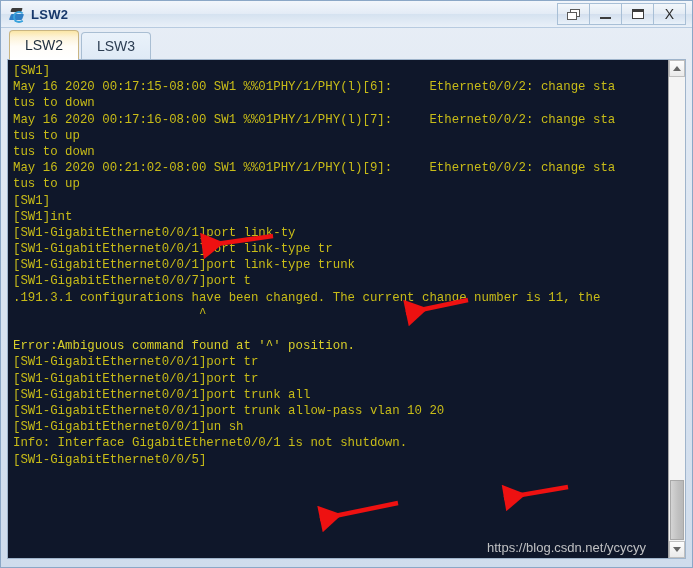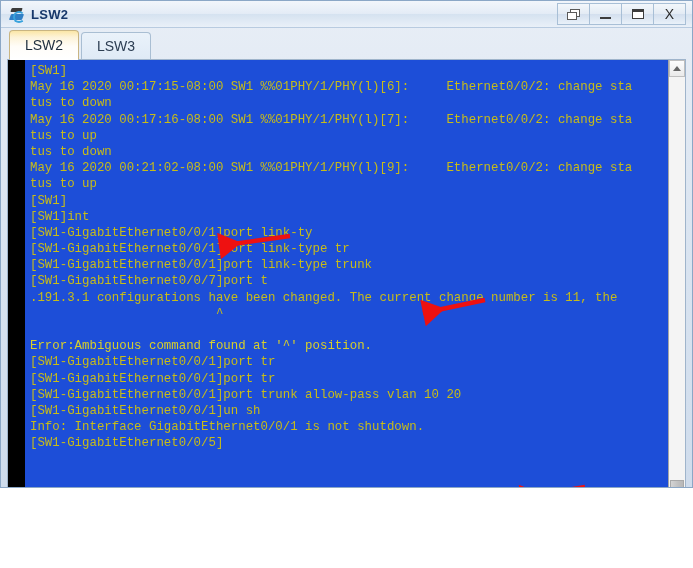--- a/index.html
+++ b/index.html
@@ -11,21 +11,21 @@
   body {
     width: 693px;
     height: 568px;
     overflow: hidden;
     font-family: "Liberation Sans", sans-serif;
   }
 
   .window {
     position: relative;
     width: 693px;
-    height: 488px;
+    height: 568px;
     box-sizing: border-box;
     background: linear-gradient(to bottom, #e8eef6 0%, #dbe5f1 45%, #cfdcec 100%);
     border: 1px solid #8ba7c6;
     overflow: hidden;
   }
 
   
   .titlebar {
     position: relative;
     height: 27px;
@@ -171,25 +171,24 @@
     height: 500px;
     background: #000000;
     border: 1px solid #9fb4cb;
     box-sizing: border-box;
     display: flex;
     overflow: hidden;
   }
   .terminal {
     position: relative;
     flex: 1 1 auto;
-    background: #1d4ed8;
+    background: #0f172a;
     overflow: hidden;
     padding: 3px 12px 0 5px;
     box-sizing: border-box;
-    margin-left: 17px;
   }
   .term-line {
     font-family: "Liberation Mono", "DejaVu Sans Mono", monospace;
     font-size: 12.4px;
     line-height: 16.2px;
     white-space: pre;
     color: #c8bc18;
     letter-spacing: 0px;
     height: 16.2px;
   }
@@ -315,20 +314,21 @@
         <div class="term-line">[SW1-GigabitEthernet0/0/1]port link-ty</div>
         <div class="term-line">[SW1-GigabitEthernet0/0/1]port link-type tr</div>
         <div class="term-line">[SW1-GigabitEthernet0/0/1]port link-type trunk</div>
         <div class="term-line">[SW1-GigabitEthernet0/0/7]port t</div>
         <div class="term-line">.191.3.1 configurations have been changed. The current change number is 11, the</div>
         <div class="term-line">                         ^</div>
         <div class="term-line blank"> </div>
         <div class="term-line bright">Error:Ambiguous command found at '^' position.</div>
         <div class="term-line">[SW1-GigabitEthernet0/0/1]port tr</div>
         <div class="term-line">[SW1-GigabitEthernet0/0/1]port tr</div>
+        <div class="term-line">[SW1-GigabitEthernet0/0/1]port trunk all</div>
         <div class="term-line">[SW1-GigabitEthernet0/0/1]port trunk allow-pass vlan 10 20</div>
         <div class="term-line">[SW1-GigabitEthernet0/0/1]un sh</div>
         <div class="term-line">Info: Interface GigabitEthernet0/0/1 is not shutdown.</div>
         <div class="term-line">[SW1-GigabitEthernet0/0/5]</div>
         <svg class="arrow" width="666" height="500" viewBox="0 0 666 500" style="left:0;top:0;">
         <defs>
           <marker id="ah" markerWidth="6" markerHeight="6" refX="5" refY="3" orient="auto" markerUnits="strokeWidth">
             <path d="M5,0 L5,6 L0,3 z" fill="#ee1111"></path>
           </marker>
         </defs>

